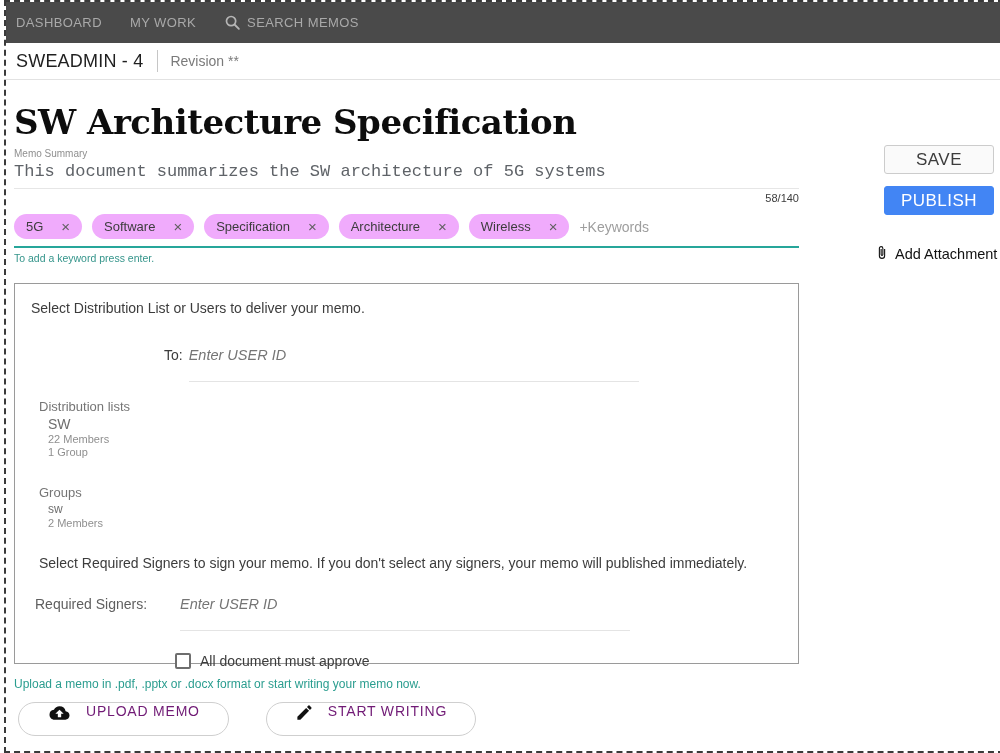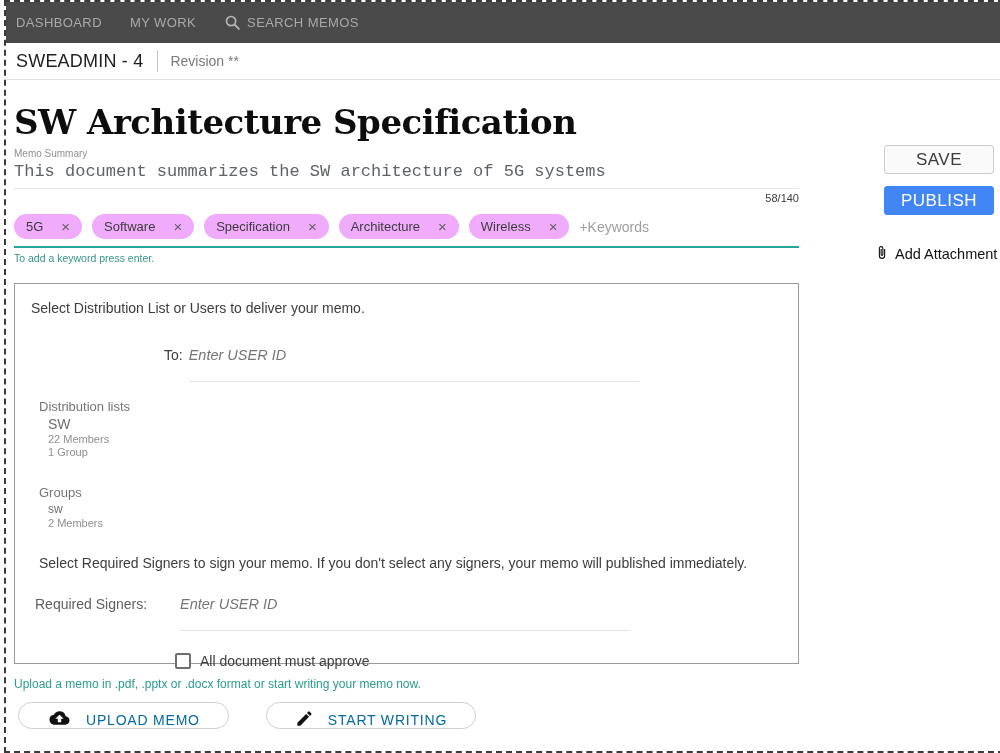--- a/index.html
+++ b/index.html
@@ -91,23 +91,23 @@
   .checkbox {
     width: 16px; height: 16px; border: 2px solid #6e6e6e; border-radius: 2px;
     background: #fff; cursor: pointer; flex: none;
   }
   .checkbox-label { font-size: 14px; color: #3c3c3c; }
 
   
   .upload-hint { font-size: 12px; color: #2a9d8f; margin-top: 13px; }
   .footer-buttons { display: flex; gap: 37px; margin-top: 11px; margin-left: 4px; }
   .pill-button {
-    height: 27px; border: 1px solid #cfcfcf; border-radius: 21px; background: #fff;
-    display: inline-flex; align-items: flex-end; gap: 14px; padding: 0 28px;
-    font-size: 14px; color: #0369a1; letter-spacing: 0.8px; cursor: pointer;
+    height: 34px; border: 1px solid #cfcfcf; border-radius: 21px; background: #fff;
+    display: inline-flex; align-items: flex-start; gap: 14px; padding: 0 28px;
+    font-size: 14px; color: #701a75; letter-spacing: 0.8px; cursor: pointer;
     font-family: "Liberation Sans", sans-serif;
   }
   .pill-button svg { display: block; }
 
   
   .action-save, .action-publish {
     position: absolute; left: 878px; width: 110px; height: 29px;
     border-radius: 3px; font-size: 17px; letter-spacing: 0.5px; cursor: pointer;
     display: flex; align-items: center; justify-content: center;
     font-family: "Liberation Sans", sans-serif;

